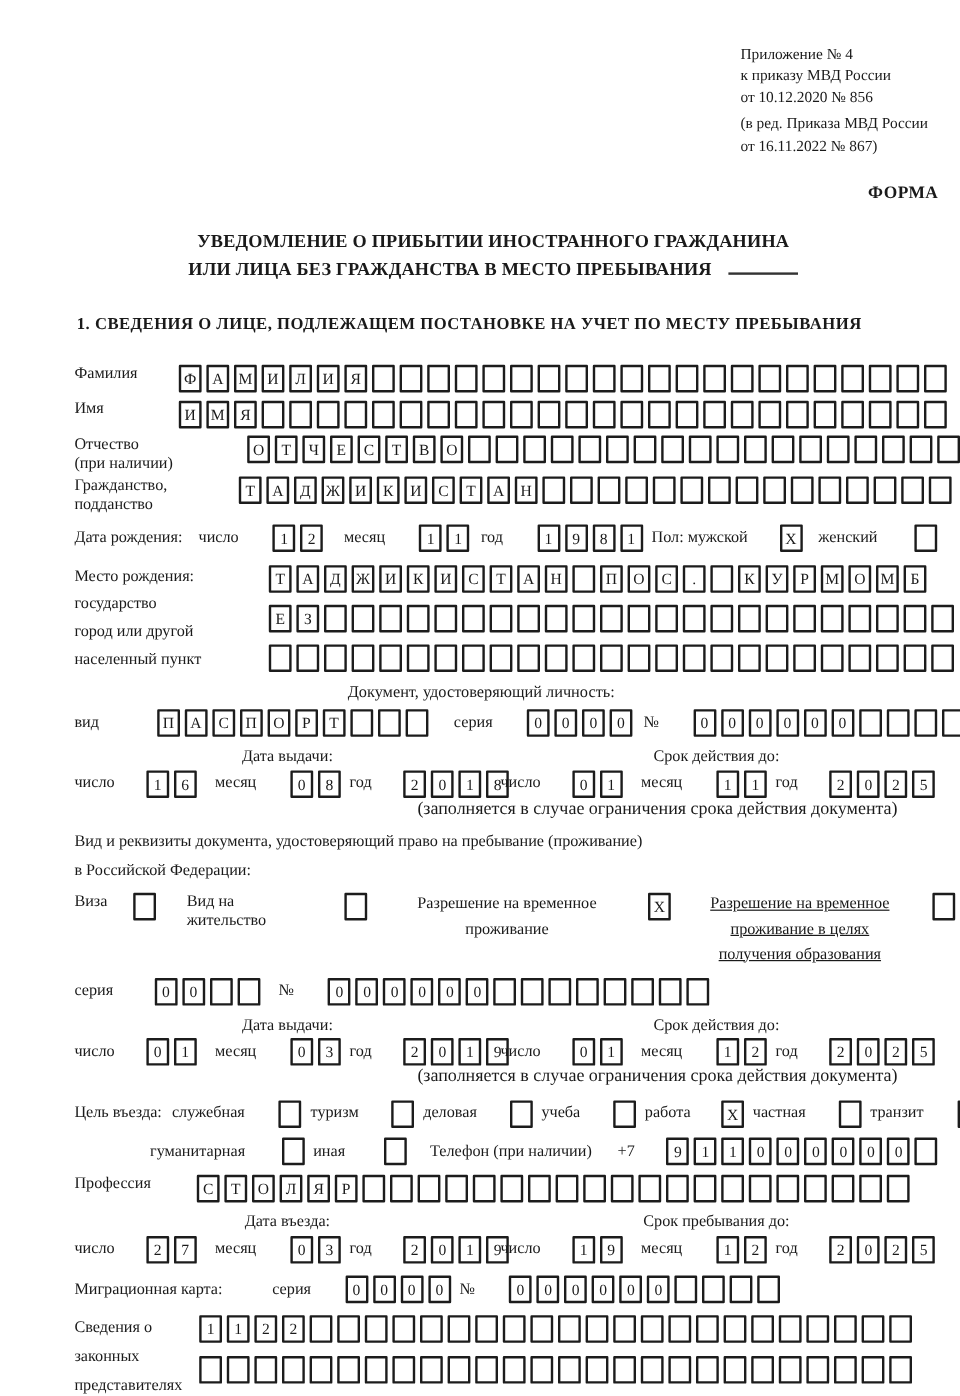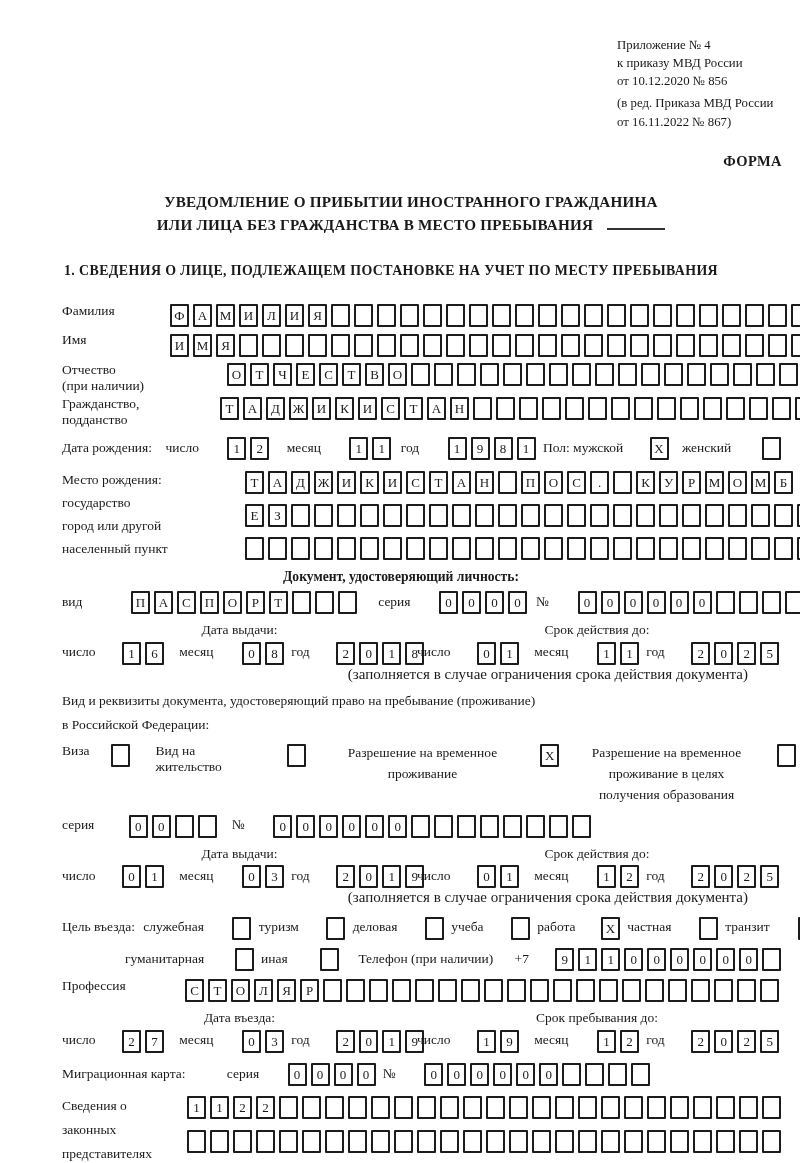--- a/index.html
+++ b/index.html
@@ -13,21 +13,21 @@
     font-family:"Liberation Serif","DejaVu Serif",serif;
     font-size:13.5px;
     overflow:hidden;
   }
   .hdr-note{margin-left:555px;width:200px;font-size:12.8px;line-height:1.42;}
   .hdr-note .gap{margin-top:4px;}
   .forma{margin-top:22px;margin-right:18px;text-align:right;font-weight:bold;font-size:14.5px;letter-spacing:.4px;}
   .title{margin-top:20px;text-align:center;font-weight:bold;font-size:15.2px;line-height:1.55;letter-spacing:.2px;margin-right:40px;}
   .blank-line{display:inline-block;width:58px;border-bottom:2px solid #333;margin-left:14px;vertical-align:baseline;}
   .sec-head{margin-top:26px;font-weight:bold;font-size:13.9px;letter-spacing:.4px;margin-left:2px;}
-  .frow{display:flex;align-items:flex-start;gap:21px;}
+  .frow{display:flex;align-items:flex-start;}
   .lbl{flex:none;}
   .cells{white-space:nowrap;line-height:23px;padding-left:19px;}
   .cell{
     display:inline-block;width:15px;height:19px;
     border:2px solid #1c1c1c;border-radius:1px;
     margin-right:4px;text-align:center;
     font-size:13px;line-height:19px;vertical-align:middle;background:#fff;
   }
   .inline-grp{white-space:nowrap;}
   .inline-grp .w{margin:0 6px 0 10px;}
@@ -35,21 +35,21 @@
   .dhead{display:flex;margin-top:8px;}
   .dhead .l{width:355px;text-align:center;}
   .dhead .r{width:360px;text-align:center;}
   .drow{display:flex;margin-top:2px;}
   .drow .l{width:355px;white-space:nowrap;}
   .drow .r{white-space:nowrap;}
   .note-r{text-align:right;margin-right:52px;margin-top:1px;}
   .chkrow{display:flex;align-items:flex-start;margin-top:10px;}
   .chk-lbl{margin-right:8px;}
   .chk-lbl2{text-align:center;line-height:1.55;}
-  .doc-head{text-align:center;font-weight:bold;font-size:13.6px;margin-top:8px;margin-right:60px;}
+  .doc-head{text-align:center;font-weight:normal;font-size:13.6px;margin-top:8px;margin-right:60px;}
 </style>
 </head>
 <body>
 
 <div class="page">
 
   <div class="hdr-note">
     <div>Приложение № 4</div>
     <div>к приказу МВД России</div>
     <div>от 10.12.2020 № 856</div>
@@ -160,21 +160,21 @@
   <div style="margin-top:10px;">Вид и реквизиты документа, удостоверяющий право на пребывание (проживание)</div>
   <div style="margin-top:8px;">в Российской Федерации:</div>
 
   <div class="chkrow">
     <span class="chk-lbl" style="margin-right:2px;">Виза</span>
     <span class="cells"><span class="cell"></span></span>
     <span class="chk-lbl" style="margin-left:22px;">Вид на жительство</span>
     <span class="cells"><span class="cell"></span></span>
     <span class="chk-lbl chk-lbl2" style="width:190px;margin-left:22px;">Разрешение на временное проживание</span>
     <span class="cells"><span class="cell">X</span></span>
-    <span class="chk-lbl chk-lbl2" style="width:175px;margin-left:20px;">Разрешение на временное проживание в целях получения образования</span>
+    <span class="chk-lbl chk-lbl2" style="width:175px;margin-left:20px;text-decoration:underline;">Разрешение на временное проживание в целях получения образования</span>
     <span class="cells"><span class="cell"></span></span>
   </div>
 
   <div class="inline-grp" style="margin-top:8px;">
     <span>серия</span>
     <span class="cells" style="margin-left:12px;"><span class="cell">0</span><span class="cell">0</span><span class="cell"></span><span class="cell"></span></span>
     <span class="w" style="margin-left:8px;">№</span>
     <span class="cells"><span class="cell">0</span><span class="cell">0</span><span class="cell">0</span><span class="cell">0</span><span class="cell">0</span><span class="cell">0</span><span class="cell"></span><span class="cell"></span><span class="cell"></span><span class="cell"></span><span class="cell"></span><span class="cell"></span><span class="cell"></span><span class="cell"></span></span>
   </div>
 

